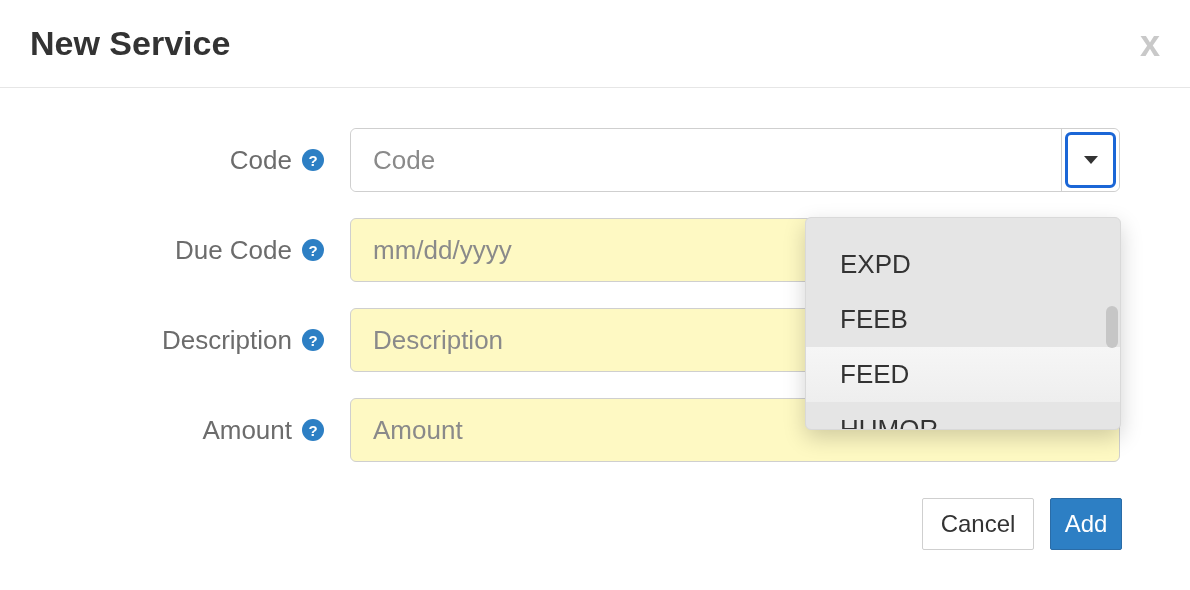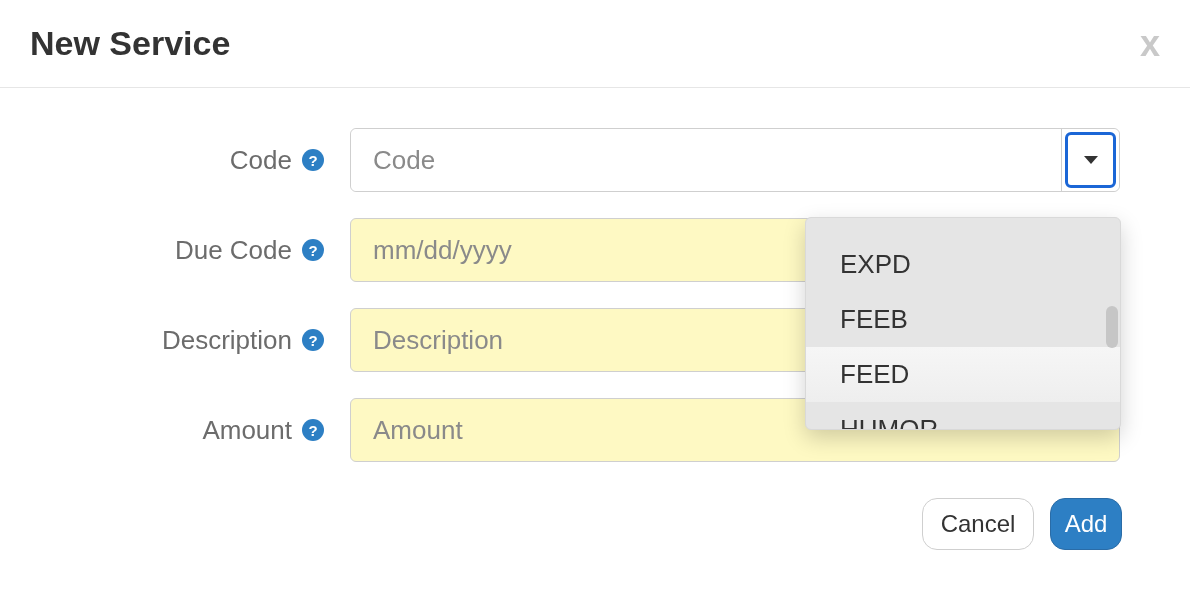--- a/index.html
+++ b/index.html
@@ -183,21 +183,21 @@
     position: absolute;
     right: 68px;
     top: 498px;
     display: flex;
     gap: 16px;
     z-index: 10;
   }
   .btn {
     height: 52px;
     padding: 0 24px;
-    border-radius: 15px;
+    border-radius: 2px;
     font-size: 24px;
     display: flex;
     align-items: center;
     justify-content: center;
     cursor: pointer;
   }
   .btn-cancel {
     background: #fff;
     border: 1px solid #cfcfcf;
     color: #333;

